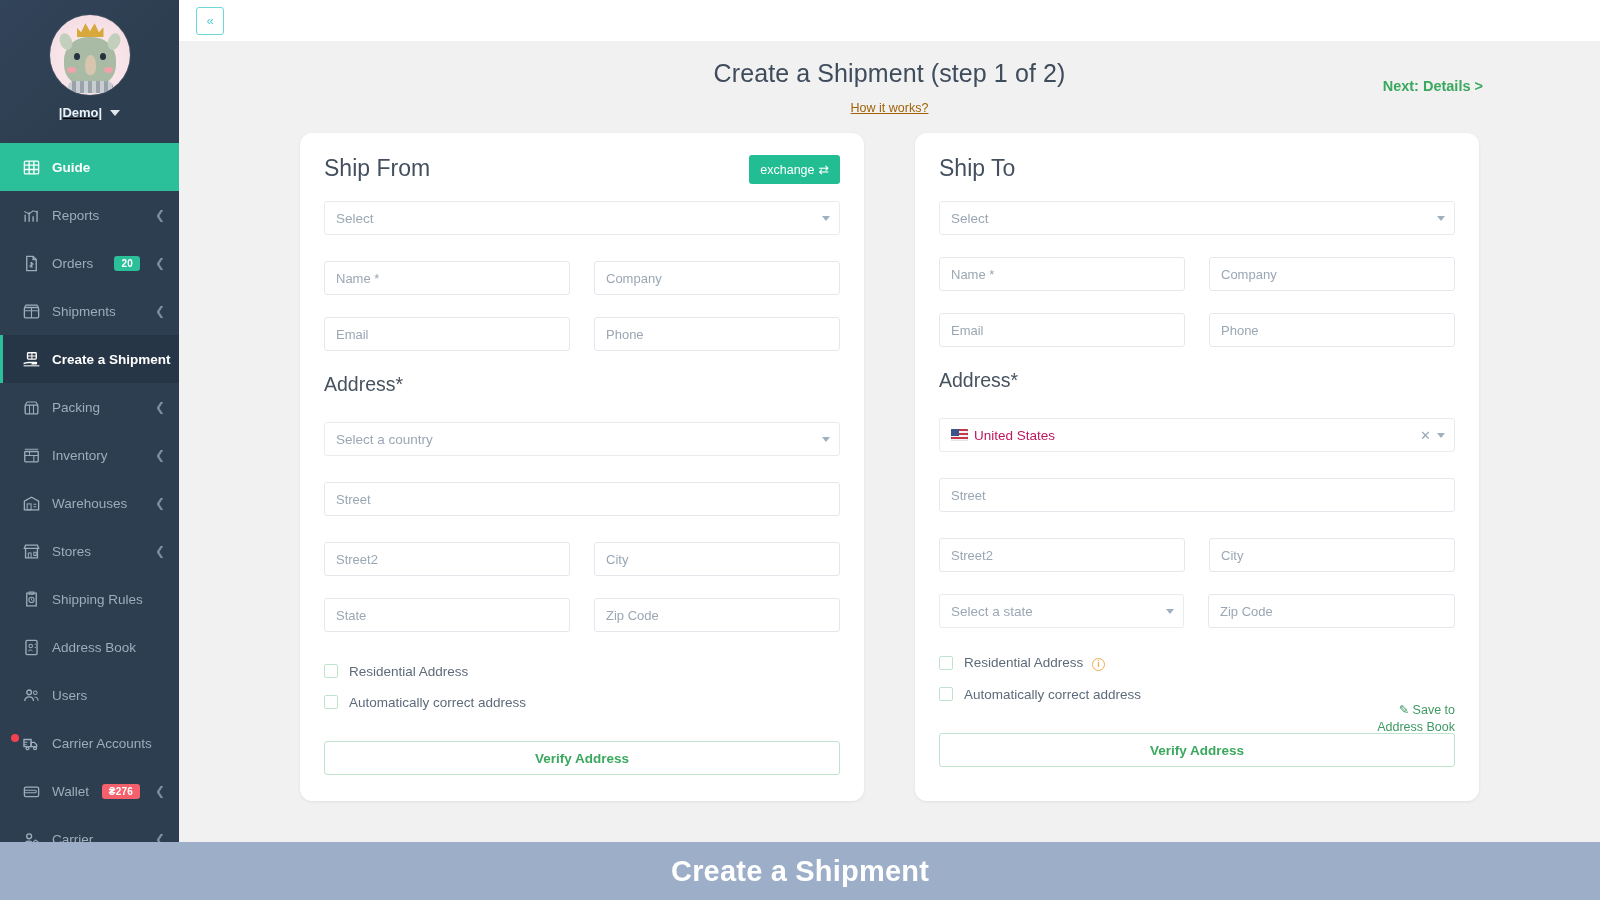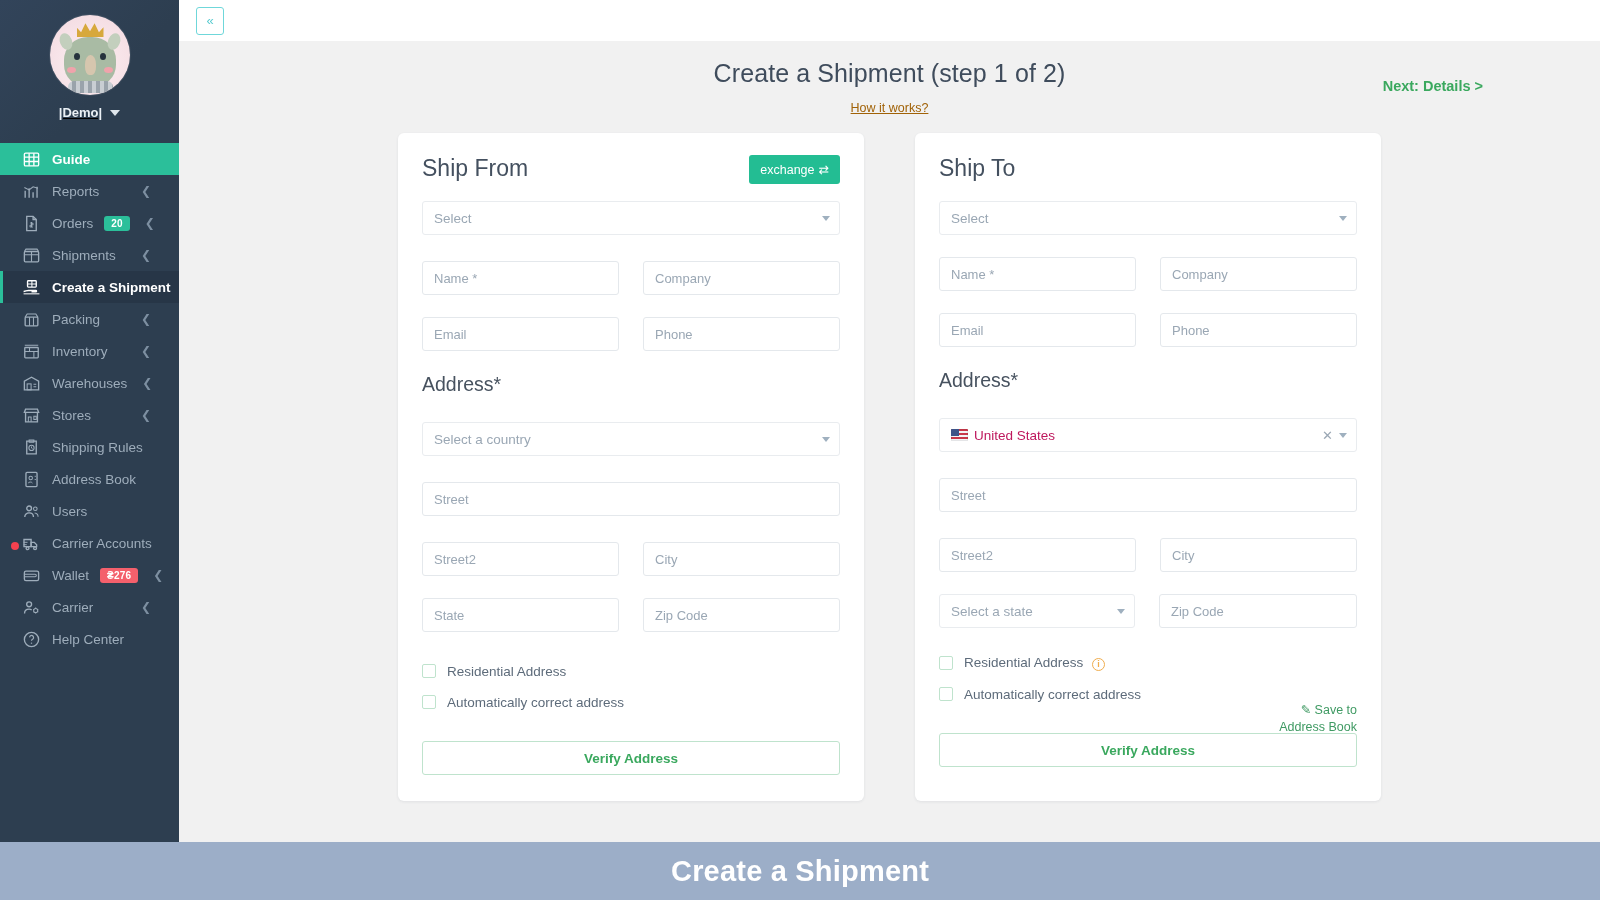--- a/index.html
+++ b/index.html
@@ -65,21 +65,21 @@
     cursor: pointer;
   }
   .caret-down {
     width:0;height:0;border-left:5px solid transparent;border-right:5px solid transparent;
     border-top:6px solid #dfe6ec;
   }
 
   .nav { padding: 0; }
   .nav-item {
     display:flex; align-items:center; gap: 11px;
-    height: 32px; padding: 0 28px 0 22px;
+    height: 48px; padding: 0 14px 0 22px;
     color: #9eadbb; font-size: 13.5px;
     cursor: pointer; position: relative;
     white-space: nowrap;
   }
   .nav-item .ico { width:19px; height:19px; flex:0 0 19px; display:block; }
   .nav-item .ico svg { display:block; width:19px; height:19px; }
   .nav-item .lbl { flex: 1 1 auto; }
   .nav-item.active-green { background:#2bbf9a; color:#ffffff; font-weight:bold; }
   .nav-item.active-dark {
     background:#273647; color:#ffffff; font-weight:bold;
@@ -118,21 +118,21 @@
     display:inline-block; margin-top:13px; font-size:12.5px; color:#a16207;
     text-decoration: underline; cursor:pointer;text-align:right;
   }
   .next-link {
     position:absolute; right:117px; top:37px;
     font-size:14.5px; font-weight:bold; color:#3aa85e; cursor:pointer;margin-left:27px;
   }
 
   .cards { display:flex; gap: 51px; padding: 17px 0 0 0; justify-content:center; }
   .card {
-    width: 466px; background:#fff; border-radius:6px;
+    width: 564px; background:#fff; border-radius:12px;
     box-shadow: 0 1px 3px rgba(60,70,85,.09);
     padding: 22px 24px 26px 24px;
     position: relative;
   }
   .card-head { display:flex; align-items:flex-start; justify-content:space-between; height: 46px; }
   .card-title { font-size:23px; color:#44505f; font-weight:normal; }
   .exchange-btn {
     background:#23bd93; color:#fff; border:none; border-radius:3px;
     font-size:12.5px; padding:7px 11px; cursor:pointer;
     display:flex; align-items:center; gap:4px; font-family:"Liberation Sans",sans-serif;

